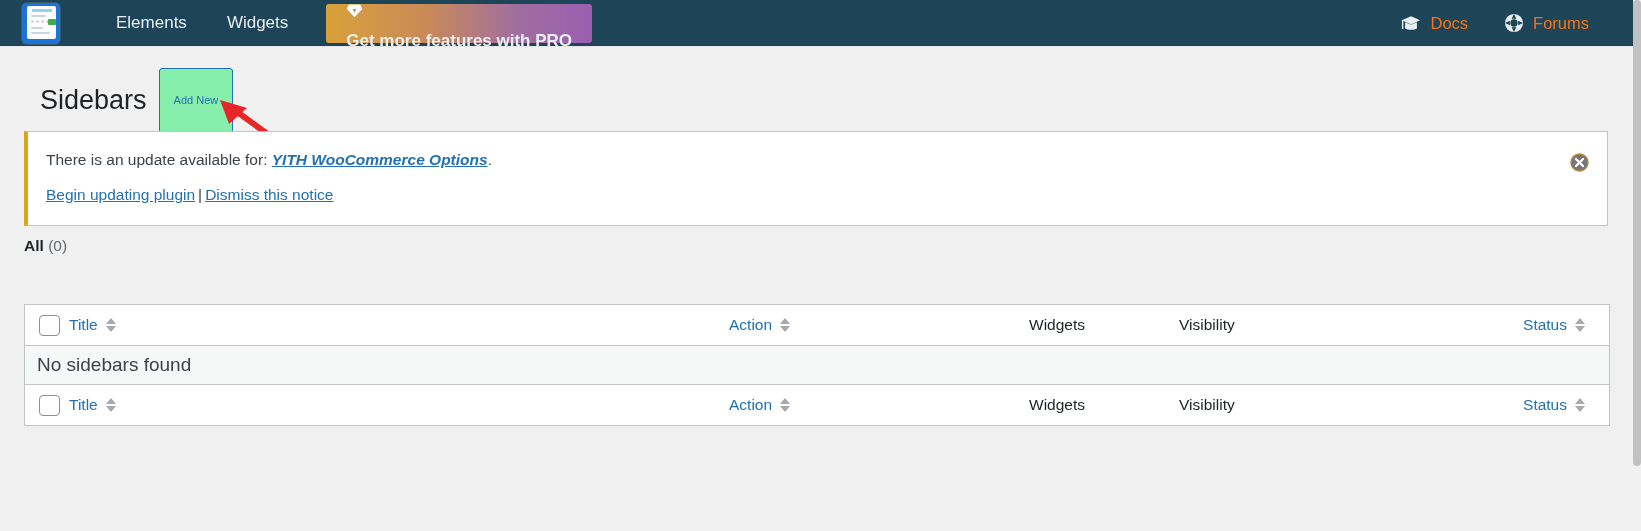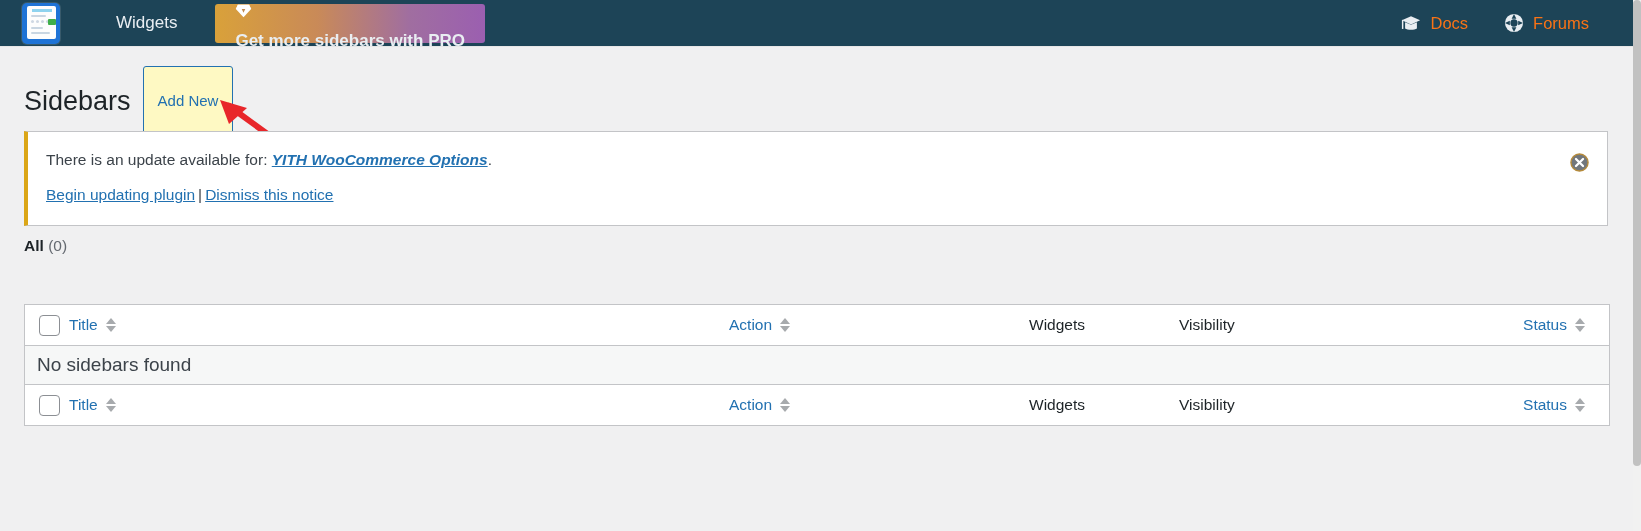--- a/index.html
+++ b/index.html
@@ -78,27 +78,27 @@
     border-radius: 0 0 4px 4px;
     padding: 7px 13px 8px 13px;
     font-size: 15px; color: #50575e; cursor: pointer;
     display: flex; align-items: center; gap: 9px;
     box-shadow: 0 1px 1px rgba(0,0,0,.04);
   }
   .caret-down { width: 0; height: 0; border-left: 6px solid transparent; border-right: 6px solid transparent; border-top: 8px solid #50575e; }
 
   
   .heading-row {
-    position: absolute; left: 24px; top: 66px;
+    position: absolute; left: 40px; top: 66px;
     display: flex; align-items: center; gap: 12px;
   }
   .page-title { font-size: 27px; color: #1d2327; font-weight: 400; line-height: 1.2; }
   .add-new {
-    border: 1px solid #2271b1; background: #fef9c3; color: #2271b1;
-    border-radius: 3px; font-size: 15px; padding: 25px 14px;
+    border: 1px solid #2271b1; background: #86efac; color: #2271b1;
+    border-radius: 3px; font-size: 11px; padding: 25px 14px;
     text-decoration: none; line-height: 1.2; cursor: pointer;
   }
 
   
   .arrow-svg { position: absolute; left: 205px; top: 92px; pointer-events: none; }
 
   
   .notice {
     position: absolute; left: 24px; top: 131px;
     width: 1584px; min-height: 78px;
@@ -194,31 +194,32 @@
               <i></i>
             </div>
           <div class="bar w55"></div>
           <div class="bar w90"></div>
         </div>
         <div class="green"></div>
       </div>
     </div>
 
     <div class="topnav">
+      <a href="#">Elements</a>
       <a href="#">Widgets</a>
 
       <a href="#" class="pro-btn">
         <span>
           <svg class="gem" viewBox="0 0 24 20" xmlns="http://www.w3.org/2000/svg">
             <path d="M4 1 L20 1 L23 7 L12 19 L1 7 Z" fill="#ffffff"></path>
             <path d="M4 1 L20 1 L23 7 L1 7 Z" fill="#ffffff" opacity="0.85"></path>
             <path d="M9.5 7 L12 12.5 L14.5 7 Z" fill="#c08a50"></path>
           </svg>
         </span>
-        <span>Get more sidebars with PRO</span>
+        <span>Get more features with PRO</span>
       </a>
     </div>
 
     <div class="topright">
       <a href="#">
         <span>
           <svg width="20" height="17" viewBox="0 0 22 18" xmlns="http://www.w3.org/2000/svg">
             <path d="M11 1 L21 5.5 L11 10 L1 5.5 Z" fill="#e9eef2"></path>
             <path d="M4.5 7.5 L4.5 14.5 C7 16.5 15 16.5 17.5 14.5 L17.5 7.5 L11 10.5 Z" fill="#e9eef2"></path>
             <rect x="1" y="5" width="1.6" height="10" fill="#e9eef2"></rect>

